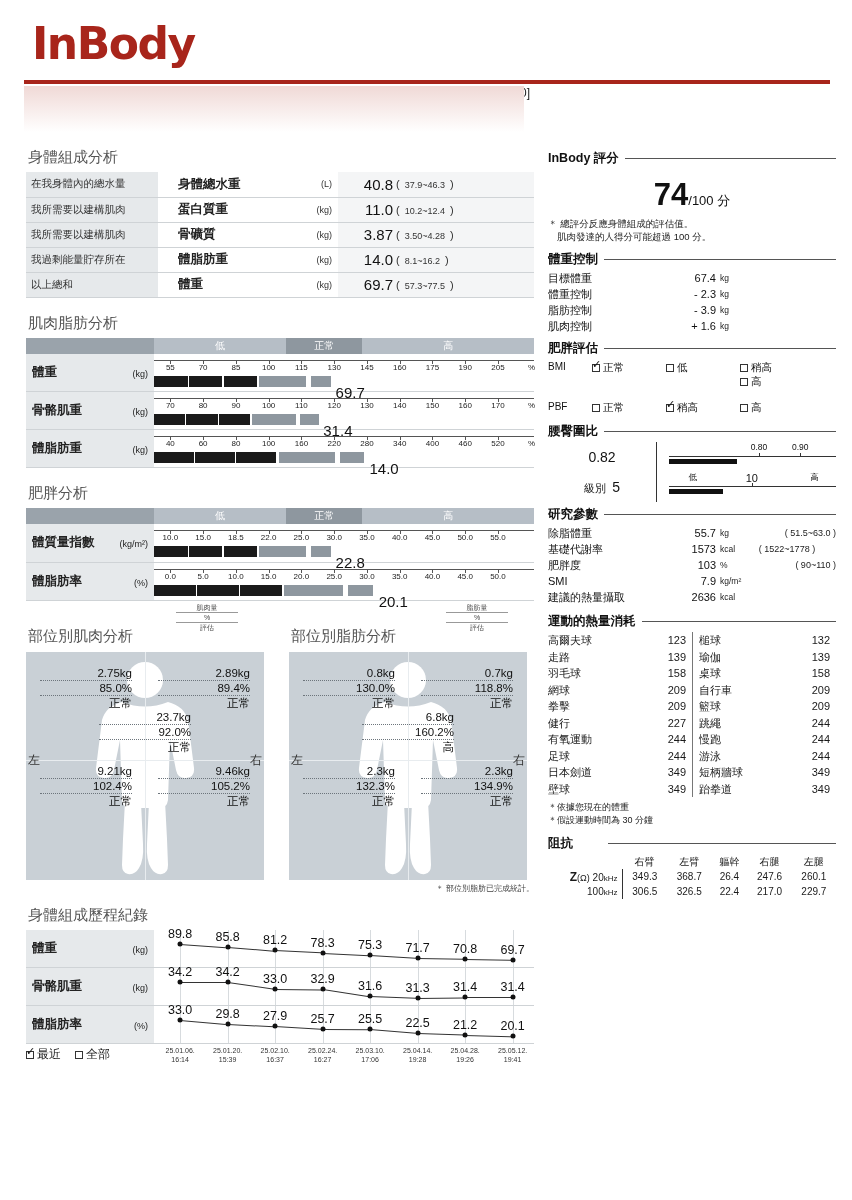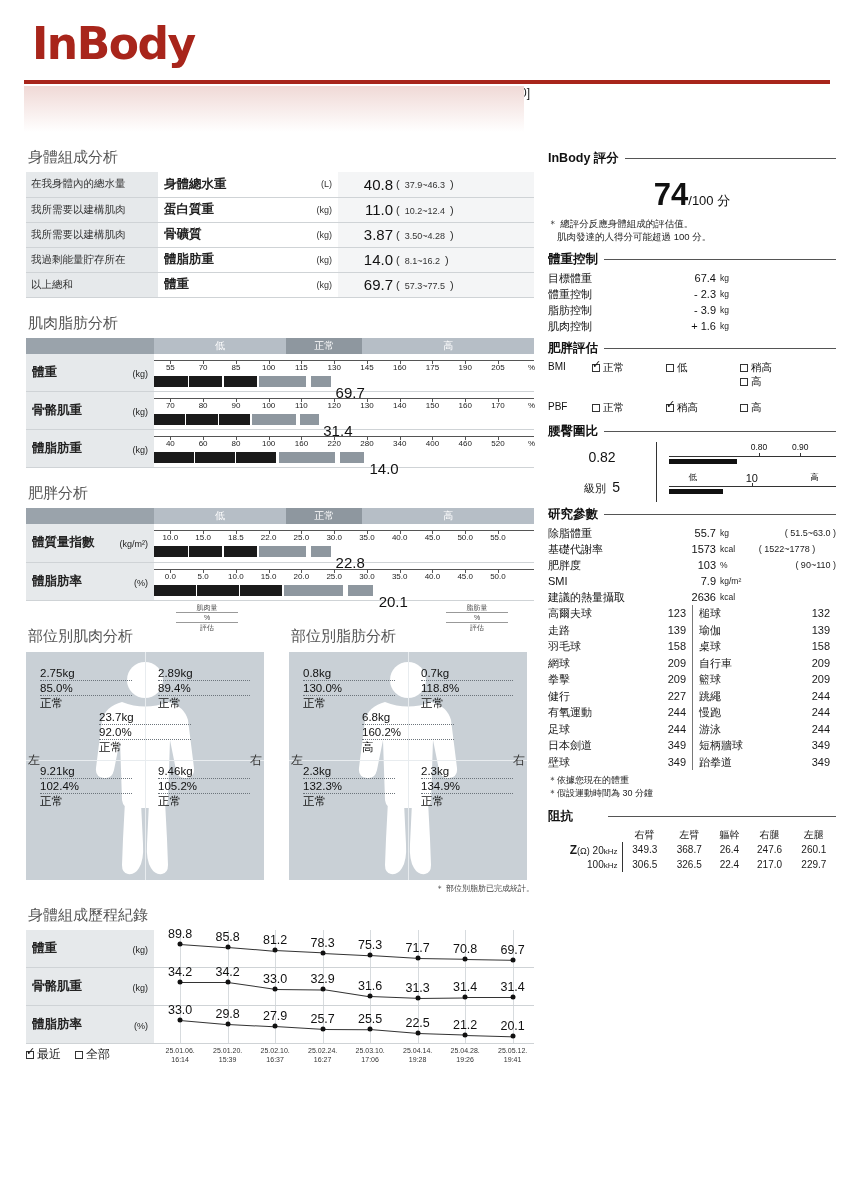--- a/index.html
+++ b/index.html
@@ -34,21 +34,21 @@
   
   .leftcol { position:absolute; left:26px; top:148px; width:508px; }
   .rightcol { position:absolute; left:548px; top:150px; width:288px; }
 
   .sec-title { font-size:15px; color:#555; margin:0 0 5px 2px; font-weight:normal; }
 
   
   table.bc { width:100%; border-collapse:collapse; font-size:11px; }
   table.bc td { border-bottom:1px solid #cfd3d6; padding:0; height:25px; vertical-align:middle; }
   .bc .desc { width:132px; background:#e6e9eb; padding-left:5px; font-size:10.5px; color:#333; }
-  .bc .name { width:120px; padding-left:6px; font-size:12.5px; font-weight:bold; color:#222;}
+  .bc .name { width:120px; padding-left:20px; font-size:12.5px; font-weight:bold; color:#222;}
   .bc .unit { width:60px; text-align:right; font-size:9px; color:#333; padding-right:6px;}
   .bc .val  { width:55px; text-align:right; font-size:15px; color:#111; background:#f4f5f6;}
   .bc .rng  { background:#f4f5f6; font-size:9px; color:#333; padding-left:3px;}
   .bc .rng .paren { font-size:11px; }
 
   
   .grtable { width:100%; border-collapse:collapse; }
   .grhead td { height:15px; font-size:10px; color:#fff; text-align:center; vertical-align:middle;}
   .grhead .blank { background:#9aa3ab; width:128px;}
   .grhead .low { background:#b6bec6; }
@@ -70,21 +70,21 @@
 
   
   .segwrap { position:relative; margin-top:6px; }
   .seghdr { position:absolute; font-size:7px; color:#444; text-align:center; line-height:9px; width:62px;}
   .seghdr div { border-bottom:1px solid #999; }
   .seghdr div:last-child { border-bottom:none; }
   .segbox { position:relative; width:238px; height:228px; background:#c9d0d6; }
   .figure { position:absolute; left:50%; transform:translateX(-50%); top:0; width:238px; height:228px;}
   .splitv { position:absolute; left:50%; top:0; width:1px; height:100%; background:#e8ecef; }
   .splith { position:absolute; left:0; top:108px; width:100%; height:1px; background:#e8ecef; }
-  .segtxt { position:absolute; text-align:left; font-size:11.5px; color:#111; line-height:14px; width:92px;}
+  .segtxt { position:absolute; text-align:right; font-size:11.5px; color:#111; line-height:14px; width:92px;}
   .segtxt .l1, .segtxt .l2 { border-bottom:1px dotted #6d757c; padding-bottom:0px;}
   .lr { position:absolute; font-size:12px; color:#333;}
   .footnote { font-size:8px; color:#444; text-align:right; margin-top:3px;}
 
   
   .histrow td { border-bottom:1px solid #cfd3d6; height:38px; vertical-align:middle;}
   .histrow .lbl { background:#e6e9eb; width:128px; padding-left:6px; font-size:12.5px; font-weight:bold; color:#222;}
   .histrow .lbl span.u { font-size:9px; font-weight:normal; float:right; margin-right:5px; margin-top:5px;}
   .histcell { position:relative; padding:0; height:38px; }
   .hgrid { position:absolute; top:0; width:1px; height:100%; background:#d7dbde;}
@@ -789,20 +789,24 @@
           <div class="r" style="flex:1; text-align:right;"></div>
         </div>
         <div class="kv">
           <div class="k">建議的熱量攝取</div>
           <div class="v">2636</div>
           <div class="u">kcal</div>
           <div class="r" style="flex:1; text-align:right;"></div>
         </div>
       </div>
 
+    <div class="rtitle" style="margin-top:8px;">
+        <span>運動的熱量消耗</span>
+        <span class="ln"></span>
+      </div>
     <div class="exgrid">
       <div class="excol" id="ex-left">
           <div class="exrow">
             <span class="n">高爾夫球</span>
             <span class="c">123</span>
           </div>
           <div class="exrow">
             <span class="n">走路</span>
             <span class="c">139</span>
           </div>

